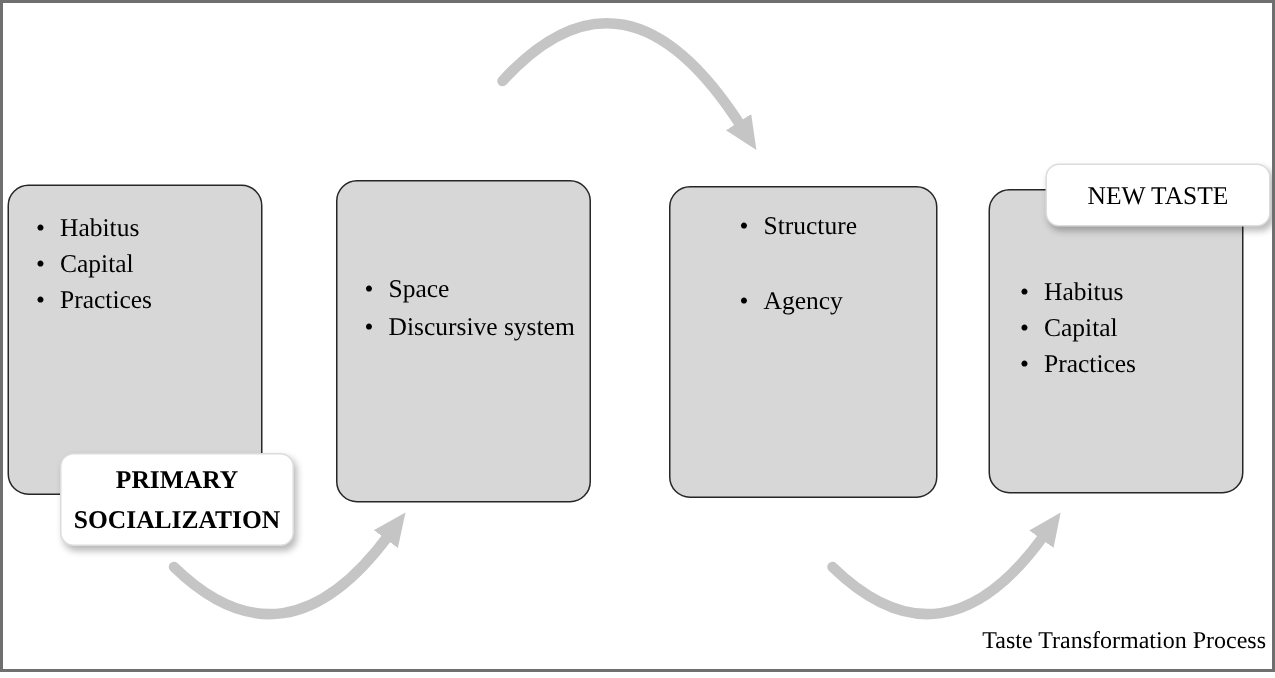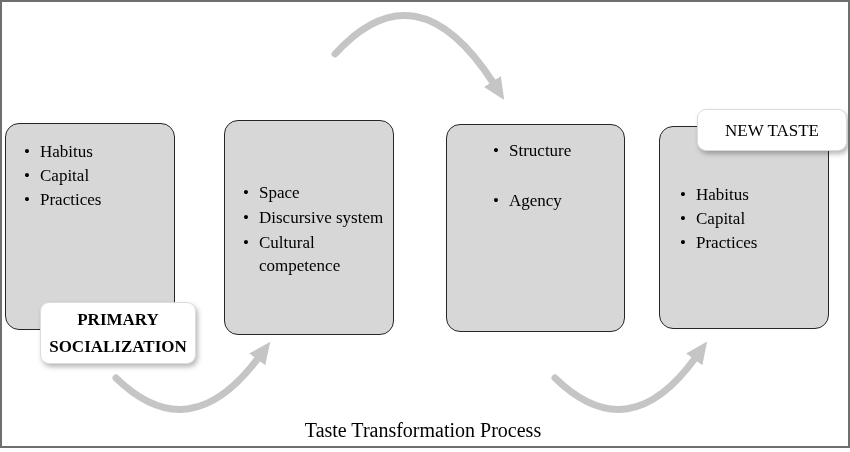--- a/index.html
+++ b/index.html
@@ -80,22 +80,22 @@
   }
   #label-input        { left: 258px; top: 73px;  width: 152px; height: 64px; }
   #label-new-taste    { left: 695px; top: 107px;  width: 150px; height: 42px; }
   #label-primary      { left: 38px;  top: 300px; width: 156px; height: 62px; font-weight: bold; }
   #label-negociation  { left: 476px; top: 302px; width: 154px; height: 59px; }
   .caption {
     position: absolute;
     left: 0;
     top: 417px;
     width: 842px;
-    text-align: center;
-    font-size: 20px;
+    text-align: right;
+    font-size: 16px;
     color: #000000;
     z-index: 2;
   }
 </style>
 </head>
 <body>
 
 <div class="frame">
 
   <svg class="arrow-layer" viewBox="0 0 850 448" xmlns="http://www.w3.org/2000/svg">
@@ -114,21 +114,20 @@
       <li>Habitus</li>
       <li>Capital</li>
       <li>Practices</li>
     </ul>
   </div>
 
   <div class="stage" id="stage-2">
     <ul>
       <li>Space</li>
       <li>Discursive system</li>
-      <li>Cultural competence</li>
     </ul>
   </div>
 
   <div class="stage" id="stage-3">
     <ul>
       <li>Structure</li>
       <li>Agency</li>
     </ul>
   </div>
 

